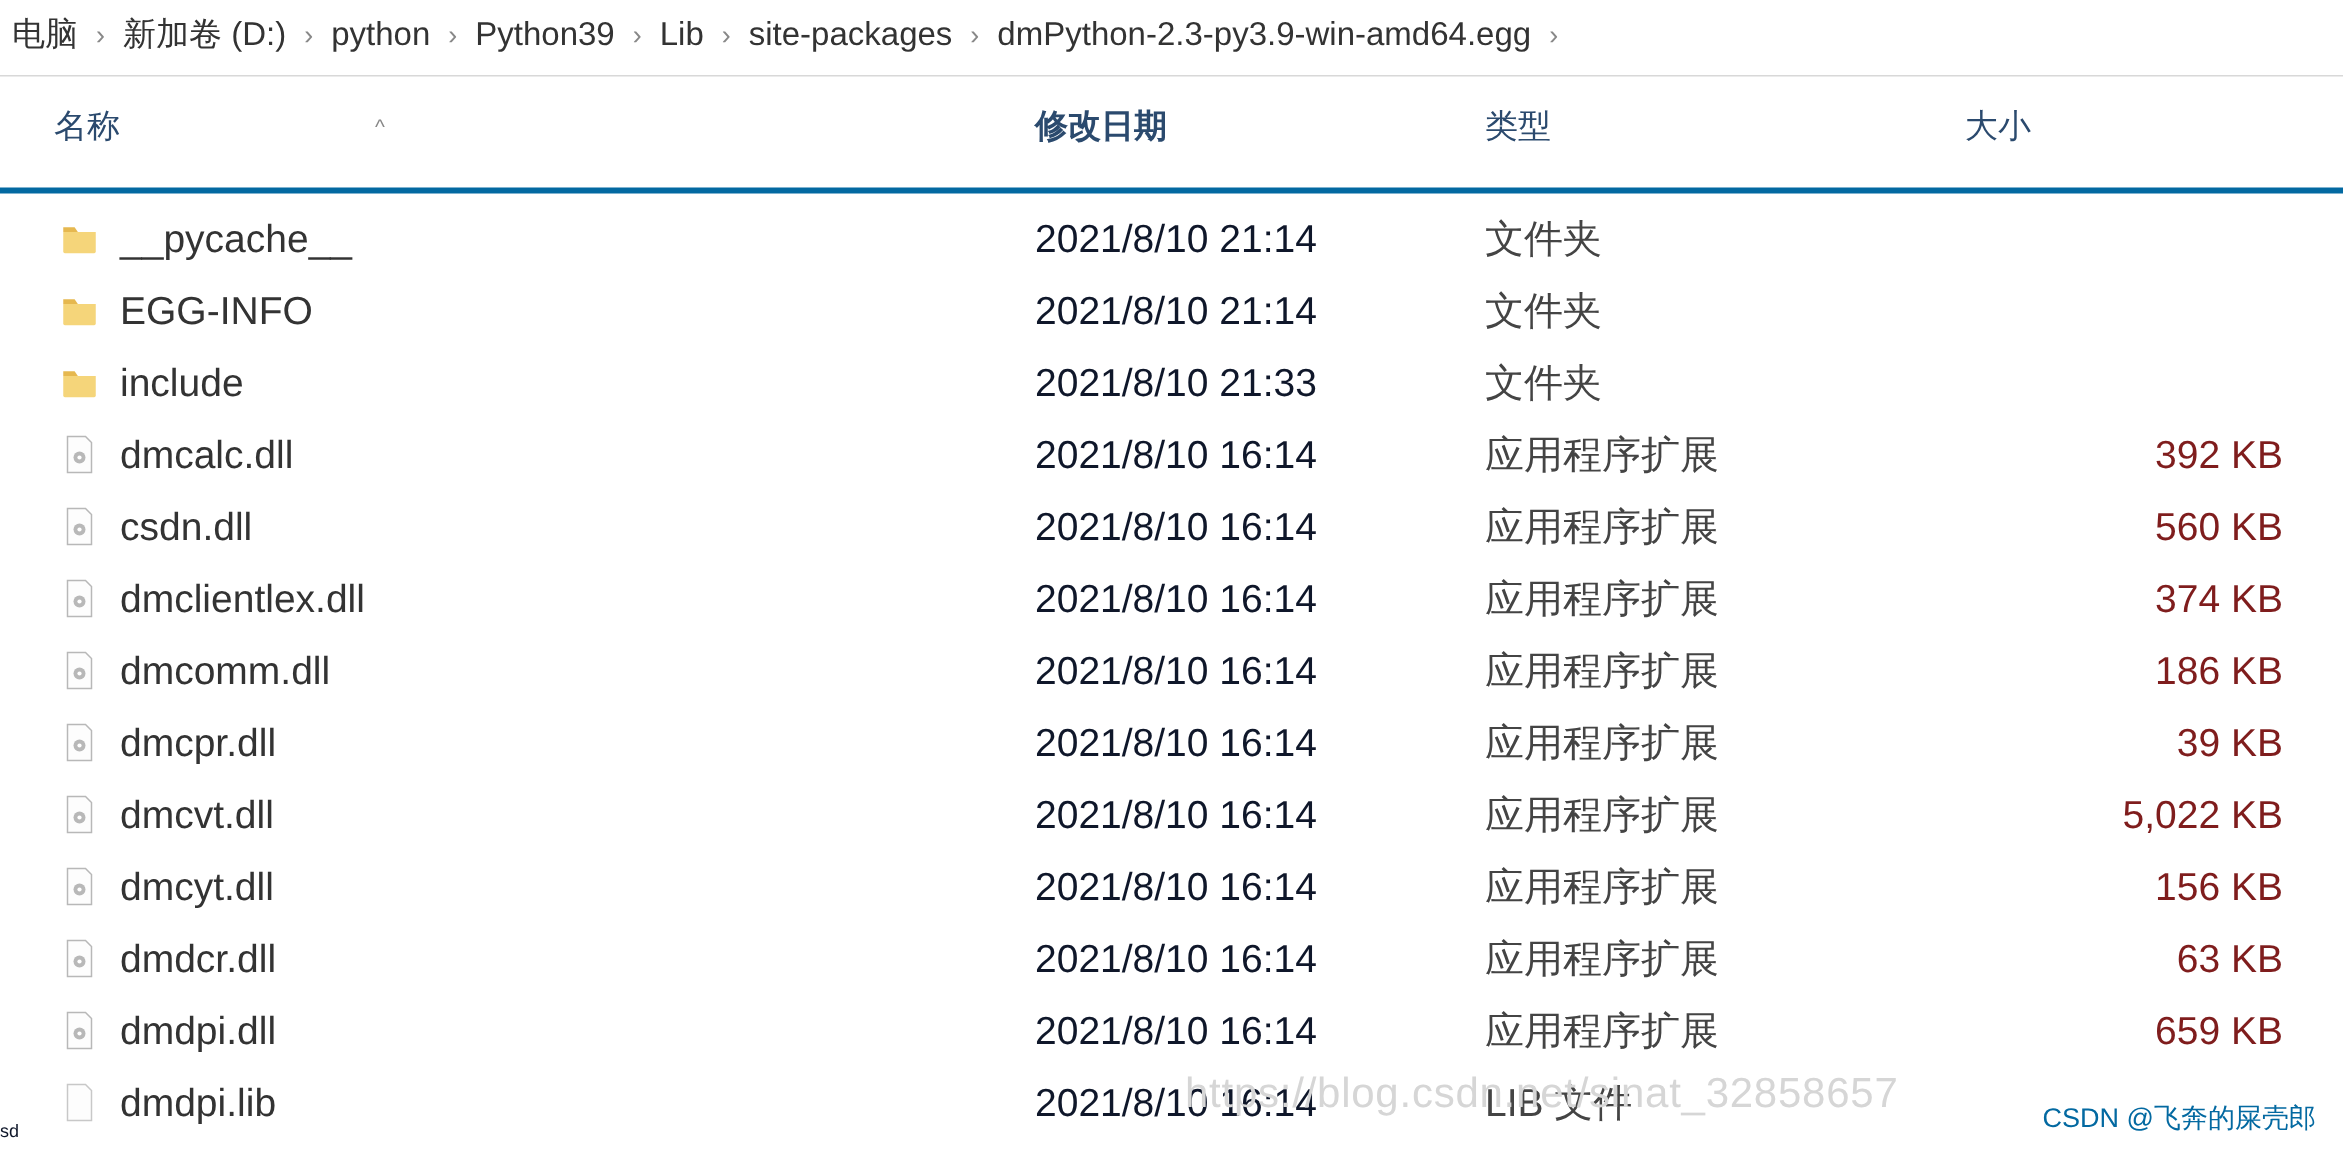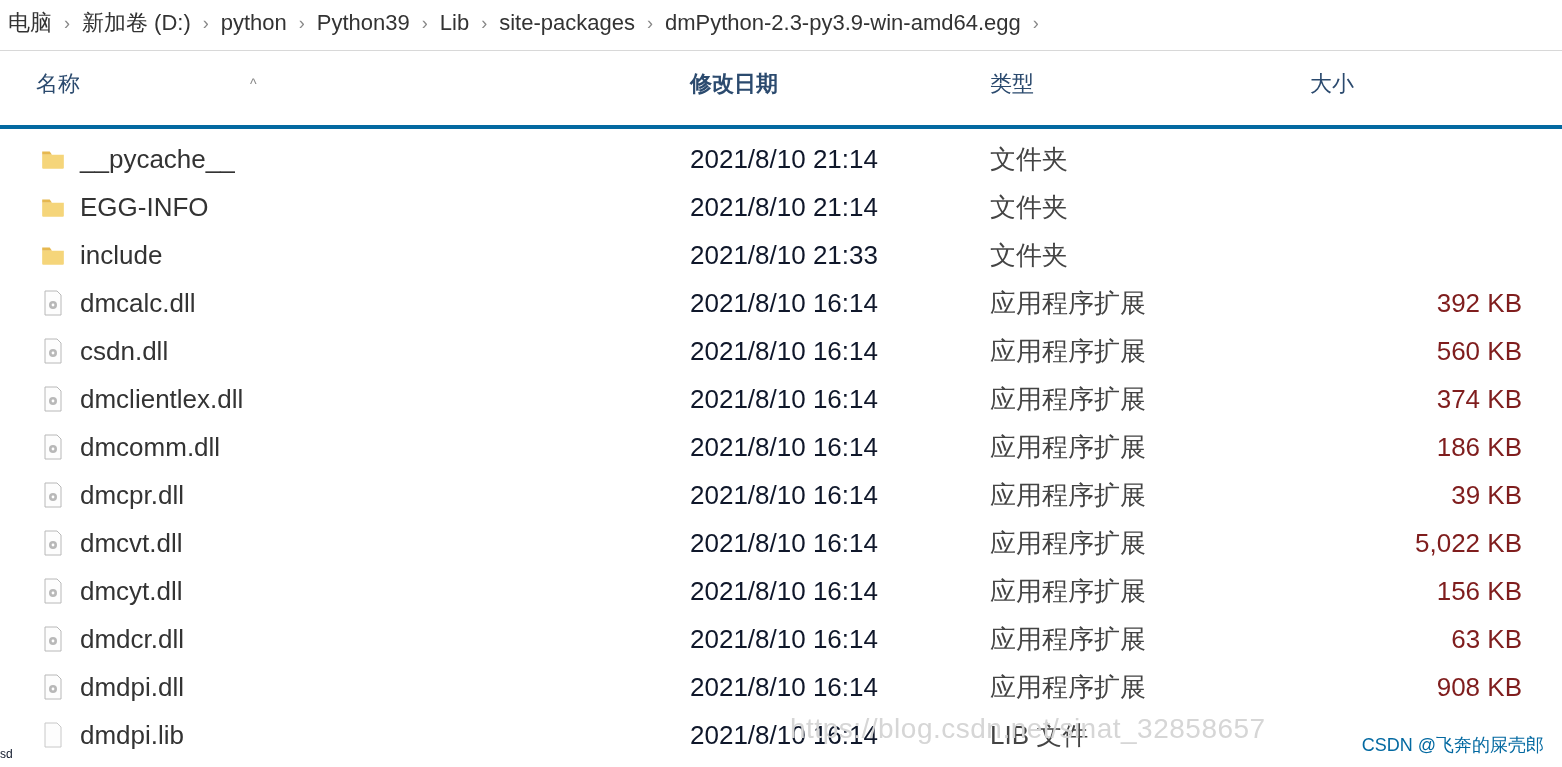--- a/index.html
+++ b/index.html
@@ -284,21 +284,21 @@
             <svg viewBox="0 0 24 28" width="24" height="28">
               <path class="page" d="M4 2h12l4 4v20H4z"></path>
               <circle class="gear" cx="12" cy="16" r="4"></circle>
               <circle fill="#fff" cx="12" cy="16" r="1.4"></circle>
             </svg>
           </span>
           <span>dmdpi.dll</span>
         </div>
         <div class="cell-date">2021/8/10 16:14</div>
         <div class="cell-type">应用程序扩展</div>
-        <div class="cell-size">908 KB</div>
+        <div class="cell-size">659 KB</div>
       </div>
       <div class="file-row">
         <div class="cell-name">
           <span class="icon icon-file">
             <svg viewBox="0 0 24 28" width="24" height="28">
               <path class="page" d="M4 2h12l4 4v20H4z"></path>
             </svg>
           </span>
           <span>dmdpi.lib</span>
         </div>

